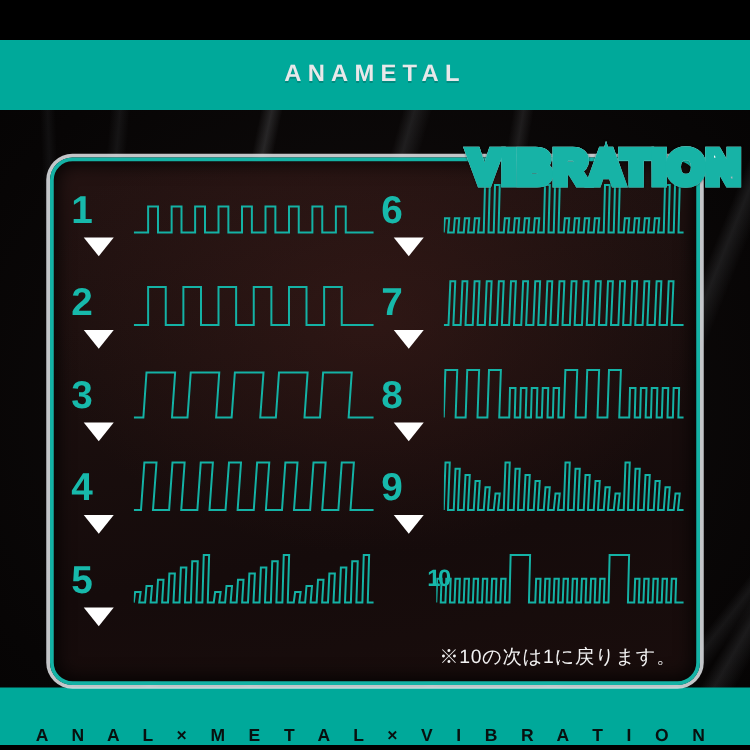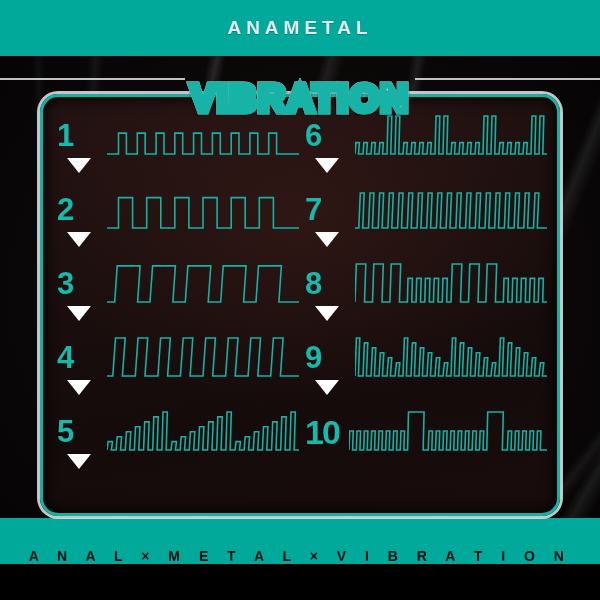--- a/index.html
+++ b/index.html
@@ -2,21 +2,21 @@
 <html><head>
 <meta charset="utf-8">
 <style>
   * { box-sizing: border-box; margin:0; padding:0; }
   html,body { width:600px; height:600px; }
   body {
     font-family: "Liberation Sans", sans-serif;
     background:#000;
     overflow:hidden;
   }
-  #root { position:relative; width:600px; height:564px; background:#fde047; }
+  #root { position:relative; width:600px; height:564px; background:#fde047;margin-top:32px; }
 
   
   .band {
     position:absolute; left:0; width:600px;
     background:#00a99a;
     display:flex; align-items:center; justify-content:center;
   }
   #header-band { top:0; height:56px; }
   #footer-band { bottom:0; height:46px;align-items:flex-end; }
 
@@ -50,21 +50,21 @@
   #stage .tex2 {
     position:absolute; left:0; top:0; width:100%; height:100%;
     background:
       linear-gradient(88deg,  rgba(255,255,255,0) 8%,  rgba(120,128,136,.09) 9%, rgba(255,255,255,0) 10%),
       linear-gradient(128deg, rgba(255,255,255,0) 90%, rgba(160,168,176,.10) 91%, rgba(255,255,255,0) 92.5%);
   }
 
   
   #title-row {
     position:absolute; left:0; top:22px; width:600px; height:48px;
-    display:flex; align-items:flex-start; z-index:6;
+    display:flex; align-items:flex-end; z-index:6;flex-direction:column;
   }
   .title-rule { flex:1 1 auto; height:0; border-top:2px solid #d9dde0; opacity:.88; }
   #panel-title {
     flex:0 0 auto; padding:0 6px;
     font-size:37px; font-weight:800; letter-spacing:2px;
     background:linear-gradient(180deg,#ffffff 0%,#f2f3f4 42%,#b9bdc1 62%,#9ea3a8 100%);
     -webkit-background-clip:text; background-clip:text;
     color:transparent; -webkit-text-fill-color:transparent;
     paint-order:stroke fill;
     -webkit-text-stroke:7px #17b3a6;
@@ -92,21 +92,21 @@
   #col-left  { left:14px; }
   #col-right { left:262px; }
 
   .row { position:relative; height:74px; }
   .num {
     position:absolute; left:0; top:8px; width:54px;
     text-align:left;
     color:#17b9ab; font-weight:800; font-size:31px; line-height:34px;
     letter-spacing:-1px;
   }
-  .num.wide { font-size:34px; letter-spacing:-2px; }
+  .num.wide { font-size:19px; letter-spacing:-2px;text-align:right; }
   .wave { position:absolute; left:50px; top:2px; width:192px; height:44px; }
   .wave.shift { left:44px; width:198px; }
   .tri {
     position:absolute; left:10px; top:47px;
     width:0; height:0;
     border-left:12px solid transparent;
     border-right:12px solid transparent;
     border-top:15px solid #ffffff;
   }
 
@@ -196,20 +196,21 @@
             </svg>
             <div class="tri"></div>
           </div>
           <div class="row">
             <div class="num wide">10</div>
             <svg class="wave shift" viewBox="0 0 192 44" preserveAspectRatio="none">
               <path d="M 0 41 L 0.0 41 L 0.7 22.0 L 4.1 22.0 L 3.5 41 L 7.1 41 L 7.8 22.0 L 11.2 22.0 L 10.6 41 L 14.2 41 L 14.9 22.0 L 18.3 22.0 L 17.7 41 L 21.3 41 L 22.0 22.0 L 25.4 22.0 L 24.8 41 L 28.4 41 L 29.1 22.0 L 32.5 22.0 L 31.9 41 L 35.5 41 L 36.2 22.0 L 39.6 22.0 L 39.0 41 L 42.6 41 L 43.3 22.0 L 46.7 22.0 L 46.1 41 L 49.7 41 L 50.4 22.0 L 53.8 22.0 L 53.2 41 L 56.8 41 L 57.7 3.0 L 72.8 3.0 L 71.9 41 L 76.8 41 L 77.5 22.0 L 80.9 22.0 L 80.3 41 L 83.9 41 L 84.6 22.0 L 88.0 22.0 L 87.4 41 L 91.0 41 L 91.7 22.0 L 95.1 22.0 L 94.5 41 L 98.1 41 L 98.8 22.0 L 102.2 22.0 L 101.6 41 L 105.2 41 L 105.9 22.0 L 109.3 22.0 L 108.7 41 L 112.3 41 L 113.0 22.0 L 116.4 22.0 L 115.8 41 L 119.4 41 L 120.1 22.0 L 123.5 22.0 L 122.9 41 L 126.5 41 L 127.2 22.0 L 130.6 22.0 L 130.0 41 L 133.6 41 L 134.5 3.0 L 149.6 3.0 L 148.7 41 L 153.6 41 L 154.3 22.0 L 157.7 22.0 L 157.1 41 L 160.7 41 L 161.4 22.0 L 164.8 22.0 L 164.2 41 L 167.8 41 L 168.5 22.0 L 171.9 22.0 L 171.3 41 L 174.9 41 L 175.6 22.0 L 179.0 22.0 L 178.4 41 L 182.0 41 L 182.7 22.0 L 186.1 22.0 L 185.5 41 L 192 41" fill="none" stroke="#14b2a5" stroke-width="1.6" stroke-linejoin="miter" vector-effect="non-scaling-stroke"></path>
             </svg>
           </div>
         </div>
+      <div id="note">※10の次は1に戻ります。</div>
     </div>
 
     <div id="title-row">
       <div class="title-rule"></div>
       <div id="panel-title">VIBRATION</div>
       <div class="title-rule"></div>
     </div>
   </div>
 
   <div id="footer-band" class="band">

